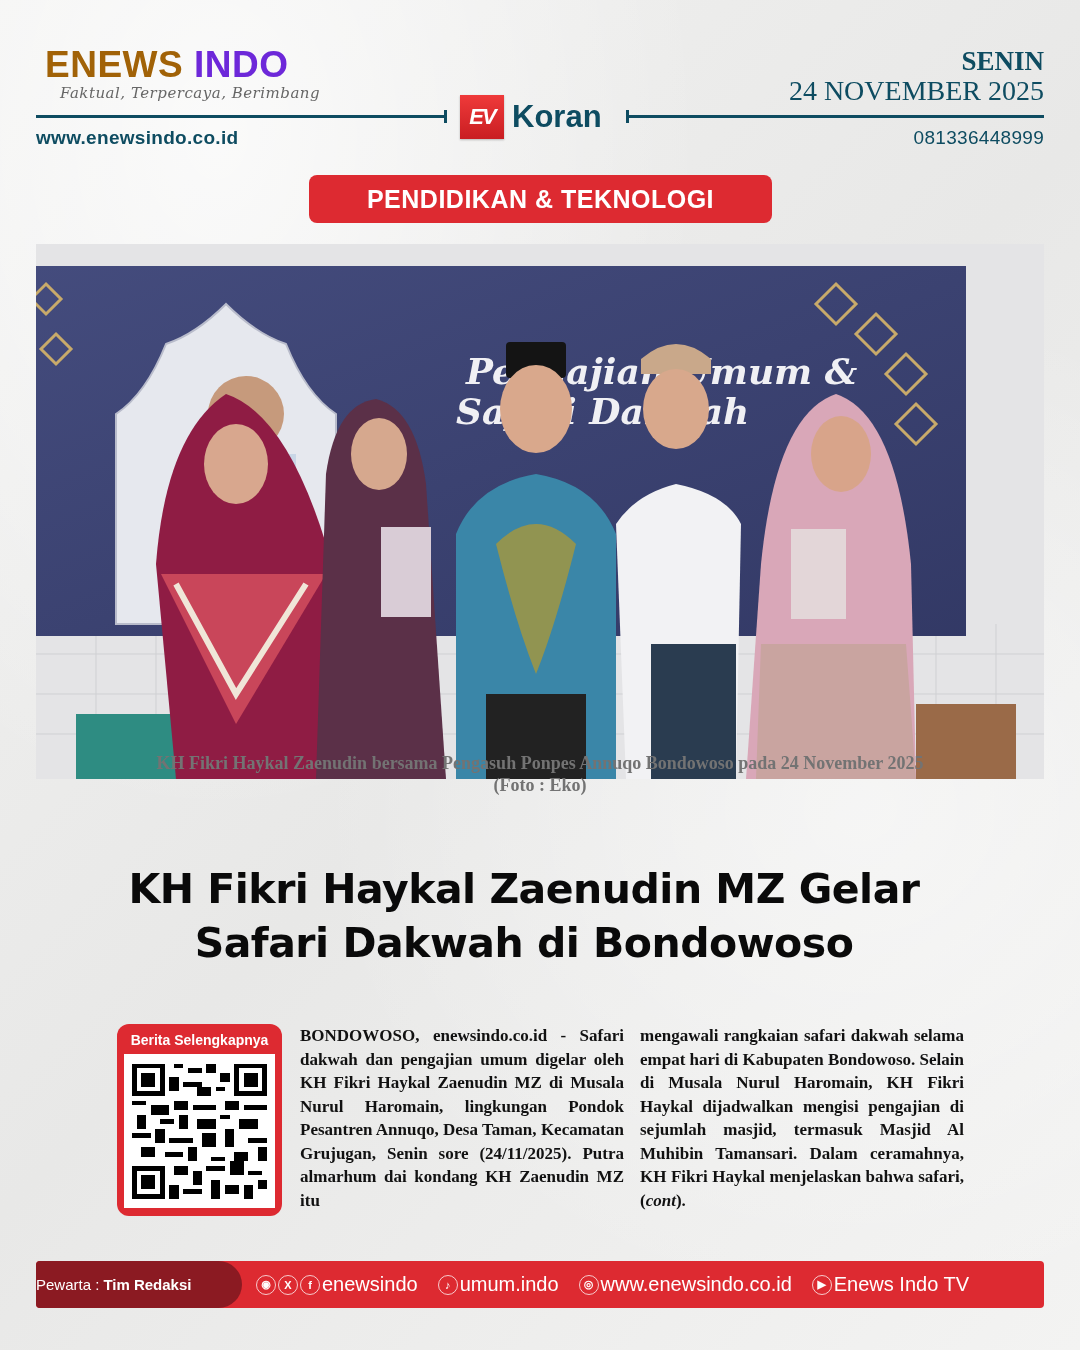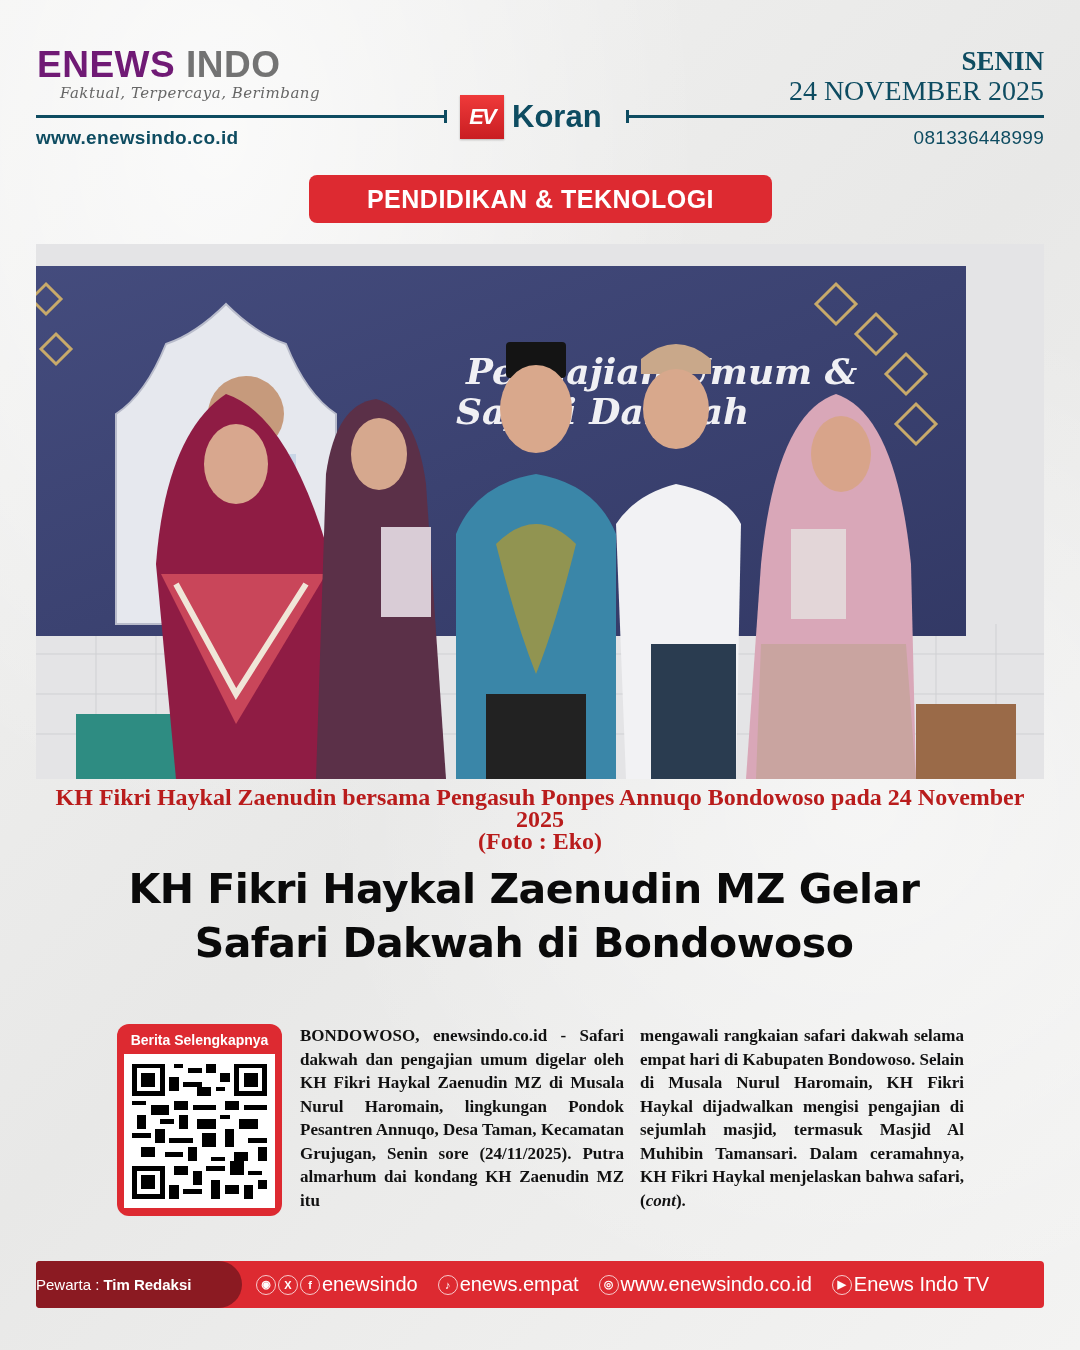--- a/index.html
+++ b/index.html
@@ -11,22 +11,22 @@
       radial-gradient(ellipse at 20% 10%, rgba(255,255,255,0.7), transparent 40%),
       radial-gradient(ellipse at 80% 60%, rgba(255,255,255,0.5), transparent 45%),
       linear-gradient(135deg, #f2f2f1 0%, #e8e8e7 50%, #f3f3f2 100%);
     font-family: "Liberation Sans", sans-serif;
     color: #111;
   }
   .abs { position: absolute; }
 
   
   .brand { left: 37px; top: 46px; font-family: "Liberation Sans", sans-serif; font-weight: 700; font-size: 37px; letter-spacing: 0.5px; line-height: 1; }
-  .brand .red { color: #701a75; }
-  .brand .blue { color: #737373; }
+  .brand .red { color: #a16207; margin-left: 8px; }
+  .brand .blue { color: #6d28d9; }
   .tagline { left: 60px; top: 84px; font-family: "DejaVu Serif", serif; font-style: italic; font-size: 15px; color: #666; letter-spacing: 0.5px; }
   .rule-left { left: 36px; top: 115px; width: 410px; height: 3px; background: #0e4c61; }
   .rule-left-cap { left: 444px; top: 110px; width: 3px; height: 13px; background: #0e4c61; }
   .rule-right-cap { left: 626px; top: 110px; width: 3px; height: 13px; background: #0e4c61; }
   .rule-right { left: 628px; top: 115px; width: 416px; height: 3px; background: #0e4c61; }
   .website { left: 36px; top: 127px; font-size: 19px; color: #0e4c61; font-weight: 600; letter-spacing: 0.3px; }
   .phone { right: 36px; top: 127px; font-size: 19px; color: #0e4c61; letter-spacing: 0.3px; }
   .day { right: 36px; top: 48px; font-family: "Liberation Serif", serif; font-weight: 700; font-size: 27px; color: #0e4c61; line-height: 1; }
   .date { right: 36px; top: 77px; font-family: "Liberation Serif", serif; font-size: 28px; color: #0e4c61; line-height: 1; }
   .koran { left: 460px; top: 95px; display: flex; align-items: center; gap: 8px; }
@@ -34,21 +34,21 @@
   .koran-text { font-size: 31px; font-weight: 700; color: #0e4c61; }
 
   
   .category { left: 309px; top: 175px; width: 463px; height: 48px; background: #dd2a31; color: #fff; font-weight: 700; font-size: 25px; display: flex; align-items: center; justify-content: center; letter-spacing: 0.5px; border-radius: 8px; }
 
   
   .photo { left: 36px; top: 244px; width: 1008px; height: 535px; overflow: hidden; background: #d8d8d8; }
   .photo svg { width: 100%; height: 100%; display: block; }
 
   
-  .caption { left: 36px; top: 786px; width: 1008px; text-align: center; font-family: "Liberation Serif", serif; font-weight: 700; font-size: 24px; line-height: 22px; color: #b91c1c; }
+  .caption { left: 36px; top: 752px; width: 1008px; text-align: center; font-family: "Liberation Serif", serif; font-weight: 700; font-size: 18px; line-height: 22px; color: #737373; }
 
   
   .headline { left: 20px; top: 862px; width: 1008px; text-align: center; font-family: "DejaVu Sans", sans-serif; font-weight: 700; font-size: 41px; line-height: 54px; color: #0a0a0a; letter-spacing: -0.5px; }
 
   
   .qr-card { left: 117px; top: 1024px; width: 165px; height: 192px; background: #dd2a31; border-radius: 12px; padding: 6px 7px; }
   .qr-label { color: #fff; font-size: 14px; font-weight: 600; text-align: center; line-height: 20px; margin-bottom: 4px; }
   .qr-box { background: #fff; width: 151px; height: 154px; padding: 8px; }
   .qr-box svg { width: 135px; height: 138px; display: block; }
 
@@ -240,20 +240,20 @@
   <span>Pewarta :</span>
   <b>Tim Redaksi</b>
 </div>
 <div class="abs footer-items">
   <span class="soc-icon">◉</span>
   <span class="soc-icon">X</span>
   <span class="soc-icon">f</span>
   <span>enewsindo</span>
   <span class="gap"></span>
   <span class="soc-icon">♪</span>
-  <span>enews.empat</span>
+  <span>umum.indo</span>
   <span class="gap"></span>
   <span class="soc-icon">◎</span>
   <span>www.enewsindo.co.id</span>
   <span class="gap"></span>
   <span class="soc-icon">▶</span>
   <span>Enews Indo TV</span>
 </div>
 
 </body></html>

